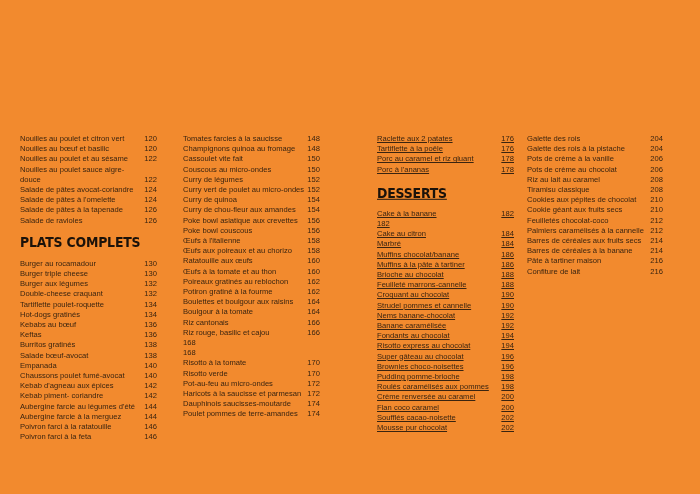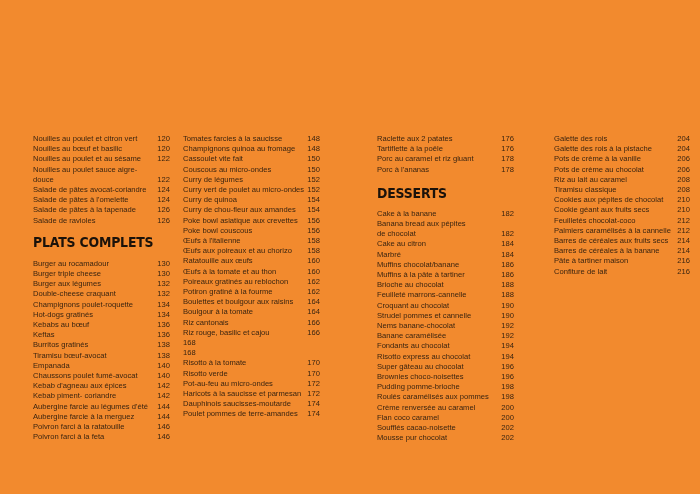--- a/index.html
+++ b/index.html
@@ -9,24 +9,24 @@
     font-family: "Liberation Sans", sans-serif;
     color: #3a2410;
     position: relative;
   }
   .col {
     position: absolute;
     top: 134px;
     font-size: 7.6px;
     line-height: 10.2px;
   }
-  .col.c1 { left: 33px; width: 137px; }
+  .col.c1 { left: 20px; width: 137px; }
   .col.c2 { left: 183px; width: 137px; }
-  .col.c3 { left: 377px; width: 137px; }
-  .col.c4 { left: 554px; width: 136px; }
+  .col.c3 { left: 377px; width: 137px; text-decoration: underline; }
+  .col.c4 { left: 527px; width: 136px; }
   .row { display: flex; justify-content: space-between; align-items: flex-end; white-space: nowrap; }
   .row .t { white-space: pre-line; }
   .row .p { flex: 0 0 auto; text-align: right; }
   .heading {
     font-family: "DejaVu Sans", sans-serif;
     font-weight: 900;
     font-size: 12.5px;
     letter-spacing: -0.2px;
     color: #1b120a;
     transform: scaleY(1.12);
@@ -85,41 +85,41 @@
       </div>
       <div class="row">
         <span class="t">Burger aux légumes</span>
         <span class="p">132</span>
       </div>
       <div class="row">
         <span class="t">Double-cheese craquant</span>
         <span class="p">132</span>
       </div>
       <div class="row">
-        <span class="t">Champignons poulet-roquette</span>
+        <span class="t">Tartiflette poulet-roquette</span>
         <span class="p">134</span>
       </div>
       <div class="row">
         <span class="t">Hot-dogs gratinés</span>
         <span class="p">134</span>
       </div>
       <div class="row">
         <span class="t">Kebabs au bœuf</span>
         <span class="p">136</span>
       </div>
       <div class="row">
         <span class="t">Keftas</span>
         <span class="p">136</span>
       </div>
       <div class="row">
         <span class="t">Burritos gratinés</span>
         <span class="p">138</span>
       </div>
       <div class="row">
-        <span class="t">Tiramisu bœuf-avocat</span>
+        <span class="t">Salade bœuf-avocat</span>
         <span class="p">138</span>
       </div>
       <div class="row">
         <span class="t">Empanada</span>
         <span class="p">140</span>
       </div>
       <div class="row">
         <span class="t">Chaussons poulet fumé-avocat</span>
         <span class="p">140</span>
       </div>
@@ -284,22 +284,20 @@
         <span class="p">178</span>
       </div>
     </div>
   <div class="heading h-desserts">DESSERTS</div>
   <div>
       <div class="row">
         <span class="t">Cake à la banane</span>
         <span class="p">182</span>
       </div>
       <div class="row">
-        <span class="t">Banana bread aux pépites
-de chocolat</span>
         <span class="p">182</span>
       </div>
       <div class="row">
         <span class="t">Cake au citron</span>
         <span class="p">184</span>
       </div>
       <div class="row">
         <span class="t">Marbré</span>
         <span class="p">184</span>
       </div>

